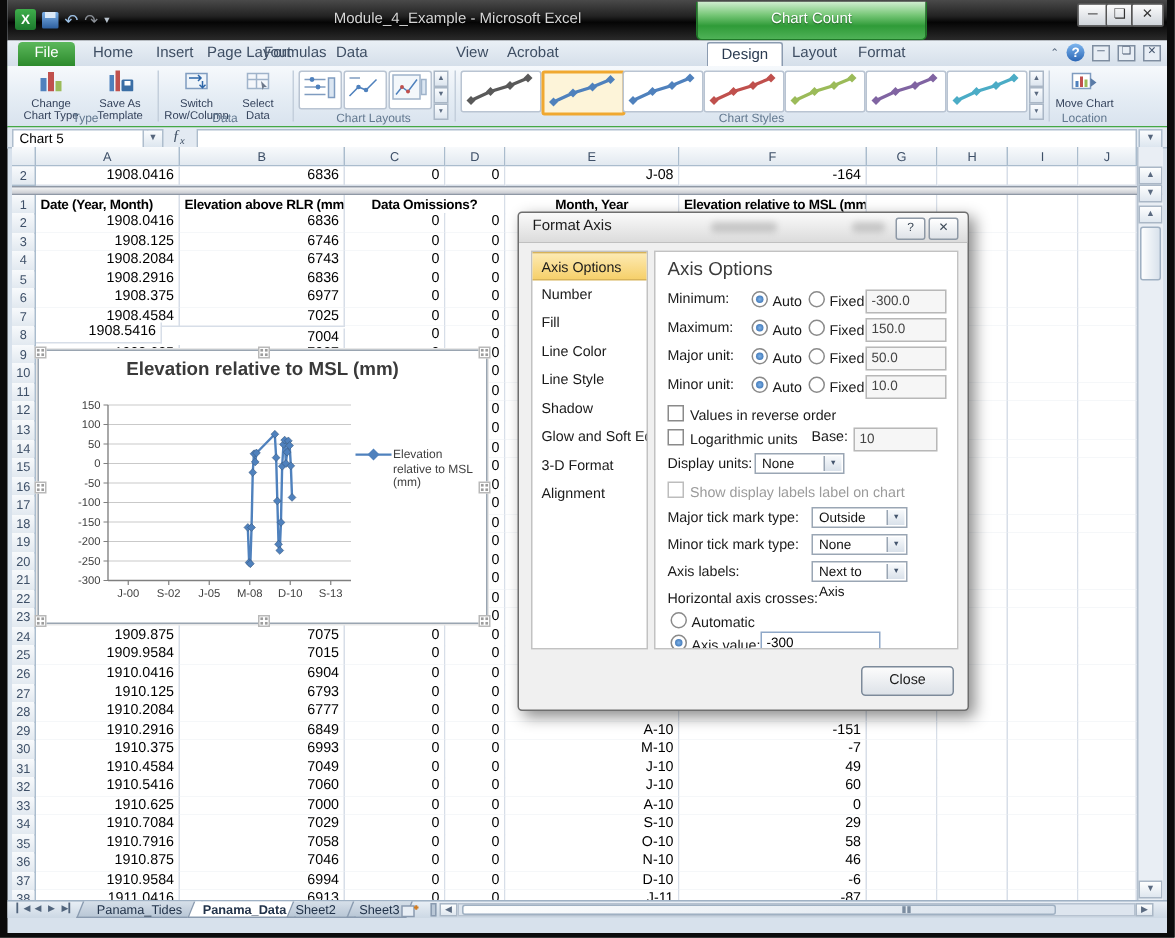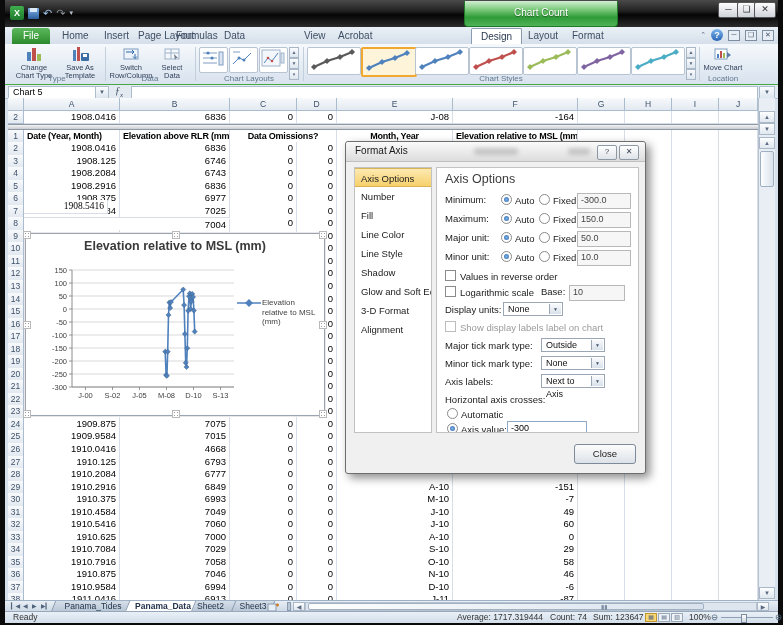--- a/index.html
+++ b/index.html
@@ -119,20 +119,21 @@
 <div id="appwin">
 
   <div id="titlebar">
     <div id="qat">
       <div id="xl-logo">X</div>
       <div id="save-ic"></div>
       <span class="qbtn">↶</span>
       <span class="qbtn" style="color:#8b9097">↷</span>
       <span class="qbtn" style="color:#b9c3cd;font-size:7px">▾</span>
     </div>
+    <div id="title-text">Module_4_Example - Microsoft Excel</div>
     <div id="chart-tools-hdr">Chart Count</div>
     <div class="winbtn" style="right:39px;width:19px">─</div>
     <div class="winbtn" style="right:22px;width:17px">❏</div>
     <div class="winbtn" style="right:2px;width:20px">✕</div>
   </div>
 
   <div id="tabstrip">
     <div id="file-tab">File</div>
     <div id="tabs-host">
           <div class="rtab" style="left: 48px;">Home</div>
@@ -415,21 +416,21 @@
           <div class="cell num" style="left: 112px; top: 106.74px; width: 110px; height: 13.54px;">7025</div>
           <div class="cell num" style="left: 222px; top: 106.74px; width: 67px; height: 13.54px;">0</div>
           <div class="cell num" style="left: 289px; top: 106.74px; width: 40px; height: 13.54px;">0</div>
           <div class="cell num" style="left: 329px; top: 106.74px; width: 116px; height: 13.54px;"></div>
           <div class="cell num" style="left: 445px; top: 106.74px; width: 125px; height: 13.54px;"></div>
           <div class="cell" style="left: 570px; top: 106.74px; width: 47px; height: 13.54px;"></div>
           <div class="cell" style="left: 617px; top: 106.74px; width: 47px; height: 13.54px;"></div>
           <div class="cell" style="left: 664px; top: 106.74px; width: 47px; height: 13.54px;"></div>
           <div class="cell" style="left: 711px; top: 106.74px; width: 39px; height: 13.54px;"></div>
           <div class="hdrcell" style="left: 0px; top: 119.28px; width: 16px; height: 13.54px;">8</div>
-          <div class="cell num" style="left: 16px; top: 102px; width: 84px; height: 13.54px; font-family: Liberation Serif, serif;">1908.5416</div>
+          <div class="cell num" style="left: 16px; top: 117px; width: 84px; height: 13.54px;">1908.5416</div>
           <div class="cell num" style="left: 112px; top: 121px; width: 110px; height: 13.54px;">7004</div>
           <div class="cell num" style="left: 222px; top: 119.28px; width: 67px; height: 13.54px;">0</div>
           <div class="cell num" style="left: 289px; top: 119.28px; width: 40px; height: 13.54px;">0</div>
           <div class="cell num" style="left: 329px; top: 119.28px; width: 116px; height: 13.54px;"></div>
           <div class="cell num" style="left: 445px; top: 119.28px; width: 125px; height: 13.54px;"></div>
           <div class="cell" style="left: 570px; top: 119.28px; width: 47px; height: 13.54px;"></div>
           <div class="cell" style="left: 617px; top: 119.28px; width: 47px; height: 13.54px;"></div>
           <div class="cell" style="left: 664px; top: 119.28px; width: 47px; height: 13.54px;"></div>
           <div class="cell" style="left: 711px; top: 119.28px; width: 39px; height: 13.54px;"></div>
           <div class="hdrcell" style="left: 0px; top: 131.82px; width: 16px; height: 13.54px;">9</div>
@@ -614,21 +615,21 @@
           <div class="cell num" style="left: 222px; top: 332.46px; width: 67px; height: 13.54px;">0</div>
           <div class="cell num" style="left: 289px; top: 332.46px; width: 40px; height: 13.54px;">0</div>
           <div class="cell num" style="left: 329px; top: 332.46px; width: 116px; height: 13.54px;"></div>
           <div class="cell num" style="left: 445px; top: 332.46px; width: 125px; height: 13.54px;"></div>
           <div class="cell" style="left: 570px; top: 332.46px; width: 47px; height: 13.54px;"></div>
           <div class="cell" style="left: 617px; top: 332.46px; width: 47px; height: 13.54px;"></div>
           <div class="cell" style="left: 664px; top: 332.46px; width: 47px; height: 13.54px;"></div>
           <div class="cell" style="left: 711px; top: 332.46px; width: 39px; height: 13.54px;"></div>
           <div class="hdrcell" style="left: 0px; top: 345px; width: 16px; height: 13.54px;">26</div>
           <div class="cell num" style="left: 16px; top: 345px; width: 96px; height: 13.54px;">1910.0416</div>
-          <div class="cell num" style="left: 112px; top: 345px; width: 110px; height: 13.54px;">4668</div>
+          <div class="cell num" style="left: 112px; top: 345px; width: 110px; height: 13.54px;">6904</div>
           <div class="cell num" style="left: 222px; top: 345px; width: 67px; height: 13.54px;">0</div>
           <div class="cell num" style="left: 289px; top: 345px; width: 40px; height: 13.54px;">0</div>
           <div class="cell num" style="left: 329px; top: 345px; width: 116px; height: 13.54px;"></div>
           <div class="cell num" style="left: 445px; top: 345px; width: 125px; height: 13.54px;"></div>
           <div class="cell" style="left: 570px; top: 345px; width: 47px; height: 13.54px;"></div>
           <div class="cell" style="left: 617px; top: 345px; width: 47px; height: 13.54px;"></div>
           <div class="cell" style="left: 664px; top: 345px; width: 47px; height: 13.54px;"></div>
           <div class="cell" style="left: 711px; top: 345px; width: 39px; height: 13.54px;"></div>
           <div class="hdrcell" style="left: 0px; top: 357.54px; width: 16px; height: 13.54px;">27</div>
           <div class="cell num" style="left: 16px; top: 357.54px; width: 96px; height: 13.54px;">1910.125</div>
@@ -887,21 +888,21 @@
         <div class="tbox" style="left:140px;top:44px;width:54px">150.0</div>
         <div class="drow" style="left:8px;top:64px">Major unit:</div>
         <div class="drow" style="left:64px;top:64px"><span class="radio on"></span><span>Auto</span></div>
         <div class="drow" style="left:102px;top:64px"><span class="radio"></span><span>Fixed</span></div>
         <div class="tbox" style="left:140px;top:63px;width:54px">50.0</div>
         <div class="drow" style="left:8px;top:83px">Minor unit:</div>
         <div class="drow" style="left:64px;top:83px"><span class="radio on"></span><span>Auto</span></div>
         <div class="drow" style="left:102px;top:83px"><span class="radio"></span><span>Fixed</span></div>
         <div class="tbox" style="left:140px;top:82px;width:54px">10.0</div>
         <div class="drow" style="left:8px;top:102px"><span class="chk"></span><span>Values in reverse order</span></div>
-        <div class="drow" style="left:8px;top:118px"><span class="chk"></span><span>Logarithmic scale</span></div>
+        <div class="drow" style="left:8px;top:118px"><span class="chk"></span><span>Logarithmic units</span></div>
         <div class="drow" style="left:104px;top:118px">Base:</div>
         <div class="tbox" style="left:132px;top:117px;width:56px">10</div>
         <div class="drow" style="left:8px;top:136px">Display units:</div>
         <div class="dd" style="left:66px;top:134px;width:60px">None</div>
         <div class="drow dis" style="left:8px;top:153px"><span class="chk" style="border-color:#bdbdbd"></span><span>Show display labels label on chart</span></div>
         <div class="drow" style="left:8px;top:172px">Major tick mark type:</div>
         <div class="dd" style="left:104px;top:170px;width:64px">Outside</div>
         <div class="drow" style="left:8px;top:190px">Minor tick mark type:</div>
         <div class="dd" style="left:104px;top:188px;width:64px">None</div>
         <div class="drow" style="left:8px;top:208px">Axis labels:</div>
@@ -942,29 +943,15 @@
     </span>
     <div class="hsb" style="left:282px;width:4px;background:#b9c7d6;border:1px solid #8a9bb0"></div>
     <div class="hsb sbbtn" style="left:288px;width:12px;position:absolute;font-size:6px;line-height:8px">◀</div>
     <div class="hsb" style="left:300px;width:452px;background:#dde5ee;border:1px solid #b6c2d0">
       <div class="sbthumb" style="left:2px;top:0;width:396px;height:7px"></div>
       <span style="position:absolute;left:295px;top:0;font-size:6px;color:#7c8da1;line-height:8px">▮▮</span>
     </div>
     <div class="hsb sbbtn" style="left:752px;width:12px;position:absolute;font-size:6px;line-height:8px">▶</div>
   </div>
 
-  <div id="statusbar">
-    <span class="sseg" style="left:8px">Ready</span>
-    <span class="sseg" style="left:452px">Average: 1717.319444</span>
-    <span class="sseg" style="left:545px">Count: 74</span>
-    <span class="sseg" style="left:588px">Sum: 123647</span>
-    <div class="viewbtn on" style="left:640px">▦</div>
-    <div class="viewbtn" style="left:653px">▤</div>
-    <div class="viewbtn" style="left:666px">▥</div>
-    <span class="sseg" style="left:684px">100%</span>
-    <span class="sseg" style="left:706px;color:#54667e">⊖</span>
-    <div class="sseg" style="left:716px;top:5px;width:52px;height:1px;background:#8fa0b4"></div>
-    <div class="sseg" style="left:736px;top:2px;width:4px;height:7px;background:linear-gradient(#fdfdfd,#cfd6de);border:1px solid #7c8da1"></div>
-    <span class="sseg" style="left:770px;color:#54667e">⊕</span>
-  </div>
 
 </div>
 </div>
 
 </body></html>

